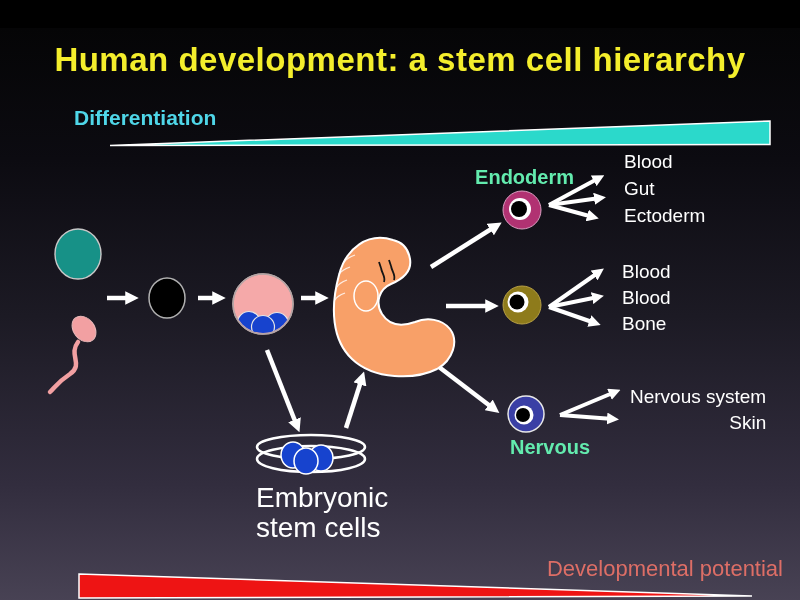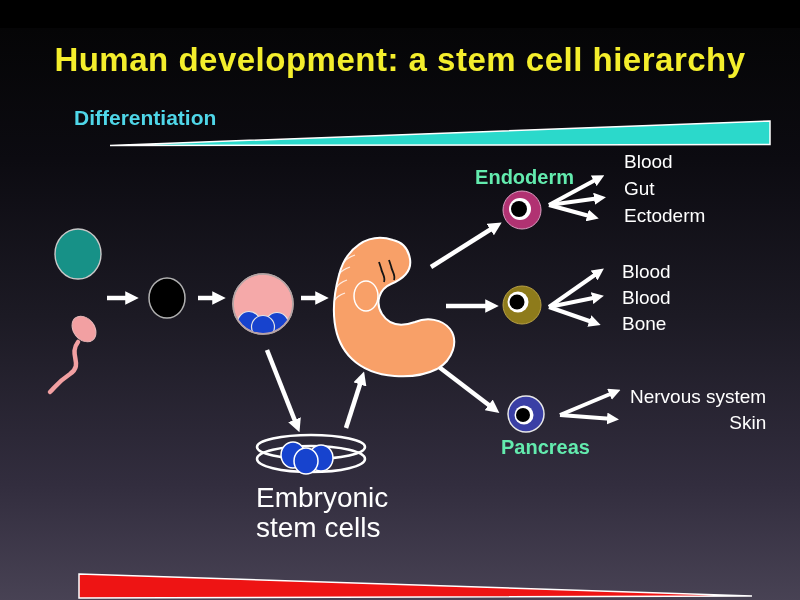--- a/index.html
+++ b/index.html
@@ -132,21 +132,21 @@
       <circle cx="524" cy="387" r="9.5" fill="#ffffff"></circle>
       <circle cx="523" cy="387" r="7" fill="#000000"></circle>
     </g>
   </svg>
 
   <div class="txt title">Human development: a stem cell hierarchy</div>
 
   <div class="txt diff-label">Differentiation</div>
 
   <div class="txt germ-label endo-label">Endoderm</div>
-  <div class="txt germ-label ecto-label">Pancreas</div>
+  <div class="txt germ-label ecto-label">Nervous</div>
 
   <div class="deriv-list list-endo">
     <div>Blood</div>
     <div>Gut</div>
     <div>Ectoderm</div>
   </div>
   <div class="deriv-list list-meso">
     <div>Blood</div>
     <div>Blood</div>
     <div>Bone</div>
@@ -154,14 +154,15 @@
   <div class="deriv-list list-ecto">
     <div>Nervous system</div>
     <div>Skin</div>
   </div>
 
   <div class="txt esc-label">
     <div>Embryonic</div>
     <div>stem cells</div>
   </div>
 
+  <div class="txt potential-label">Developmental potential</div>
 
 </div>
 
 </body></html>

